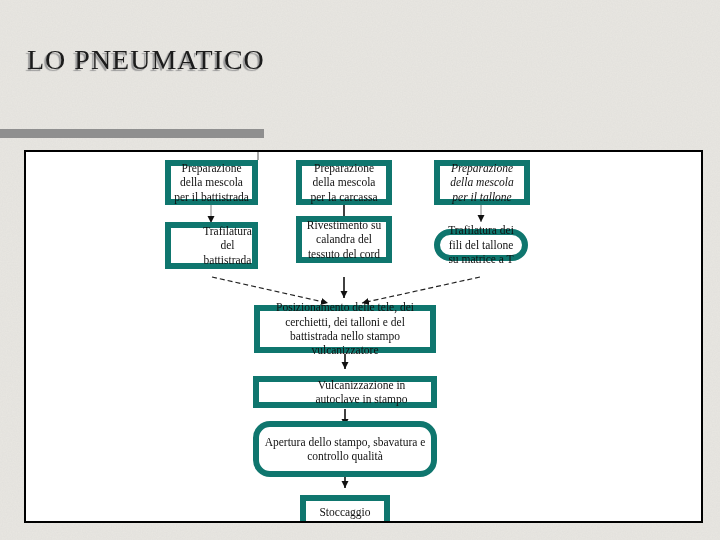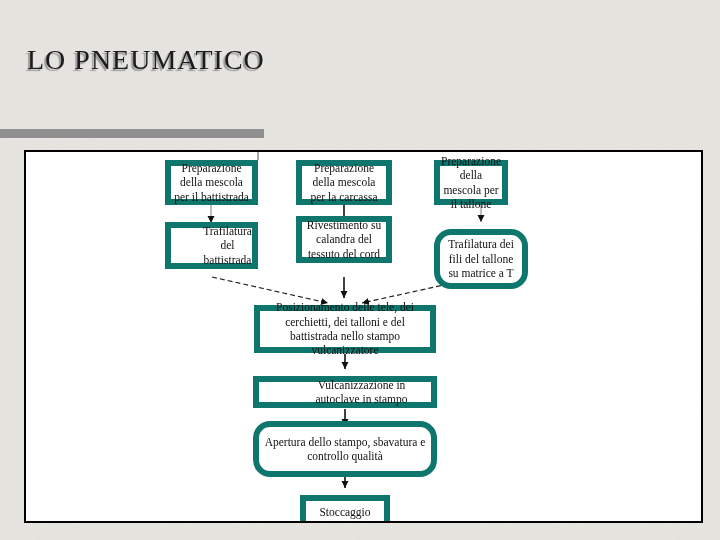--- a/index.html
+++ b/index.html
@@ -47,24 +47,24 @@
     border: 6px solid #0f766e;
     box-sizing: border-box;
     display: flex; align-items: center; justify-content: center;
     text-align: center;
     font-size: 11.5px; line-height: 1.26;
     color: #111111;
     padding: 2px 3px;
   }
   .b1  { left: 139px; top: 8px;   width: 93px;  height: 45px; }
   .b2  { left: 270px; top: 8px;   width: 96px;  height: 45px; }
-  .b3  { left: 408px; top: 8px;   width: 74px;  height: 45px; }
+  .b3  { left: 408px; top: 8px;   width: 96px;  height: 45px; font-style: italic; }
   .b4  { left: 139px; top: 70px;  width: 93px;  height: 47px; padding-left: 35px; }
   .b5  { left: 270px; top: 64px;  width: 96px;  height: 47px; }
-  .b6  { left: 408px; top: 77px;  width: 94px;  height: 60px; border-radius: 17px; }
+  .b6  { left: 408px; top: 77px;  width: 94px;  height: 32px; border-radius: 17px; }
   .b7  { left: 228px; top: 153px; width: 182px; height: 48px; }
   .b8  { left: 227px; top: 224px; width: 184px; height: 32px; padding-left: 36px; }
   .b9  { left: 227px; top: 269px; width: 184px; height: 56px; border-radius: 17px; }
   .b10 { left: 274px; top: 343px; width: 90px;  height: 34px; }
 </style>
 </head>
 <body>
 
 <svg class="noise-layer" width="720" height="540">
   <defs>

